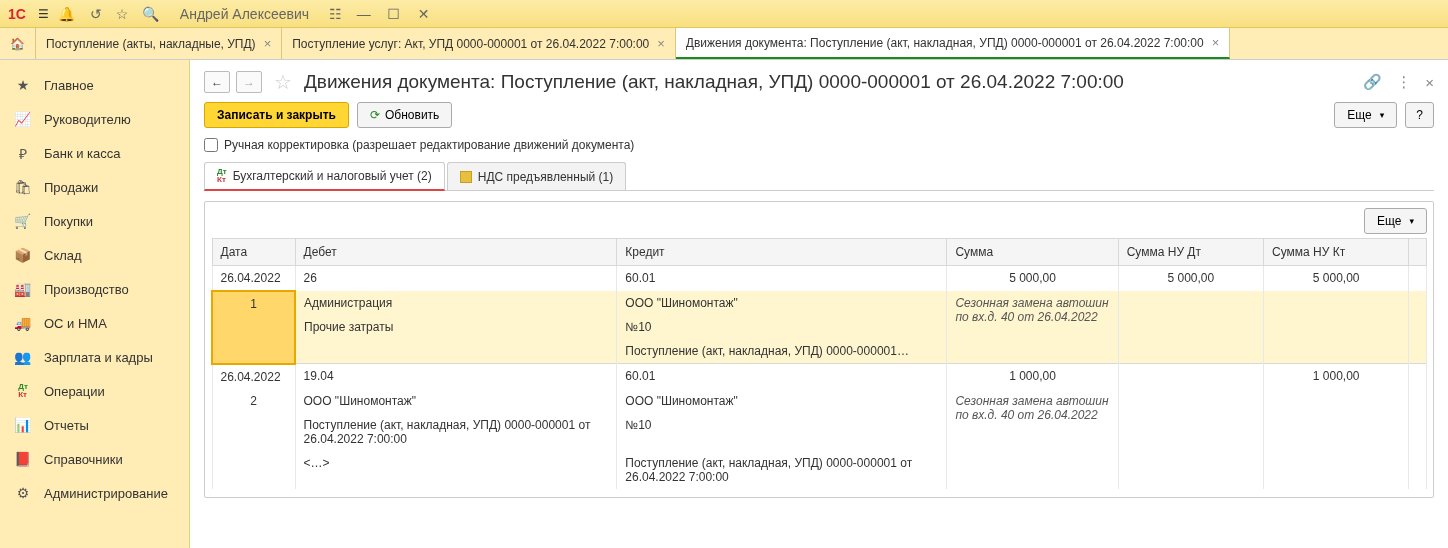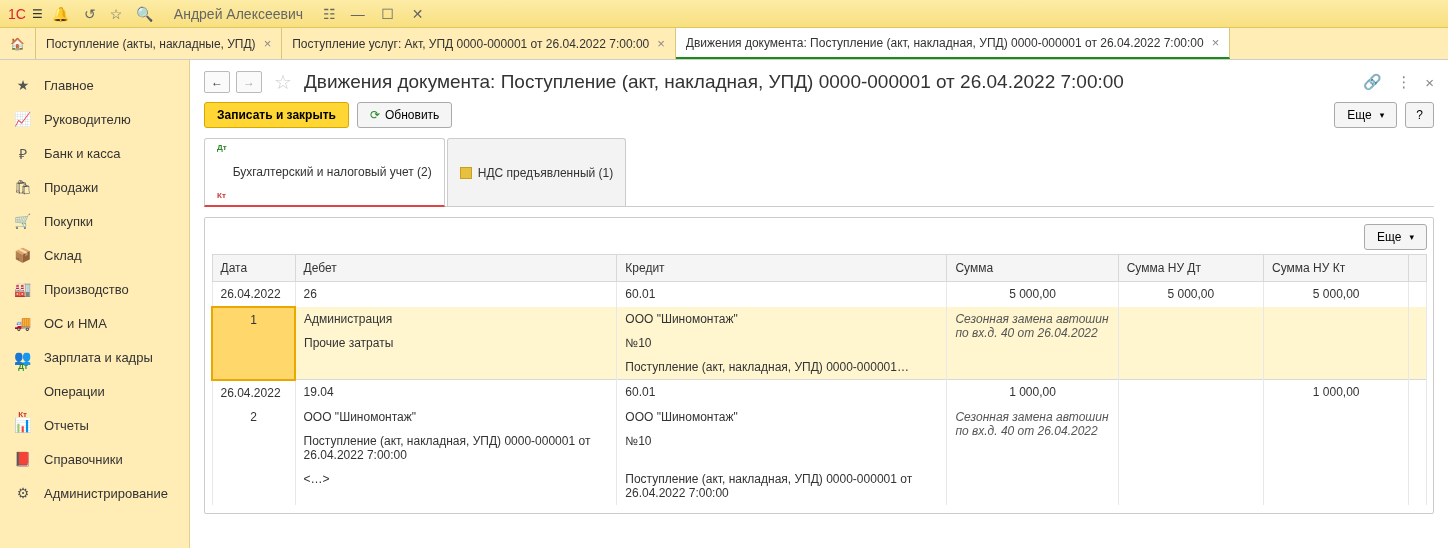--- a/index.html
+++ b/index.html
@@ -1,20 +1,20 @@
 <!DOCTYPE html>
 <html><head>
 <meta charset="utf-8">
 <style>
   * { box-sizing: border-box; margin: 0; padding: 0; }
   body { font-family: Arial, sans-serif; font-size: 12px; color: #333; background: #fff; width: 1448px; height: 548px; overflow: hidden; }
   
   
   .titlebar { height: 28px; background: linear-gradient(#fdeca6, #f8df80); display: flex; align-items: center; padding: 0 8px; border-bottom: 1px solid #e0c860; }
-  .titlebar .logo { font-weight: normal; color: #d23; font-size: 14px; margin-right: 6px; }
+  .titlebar .logo { font-weight: bold; color: #d23; font-size: 14px; margin-right: 12px; }
   .titlebar .menu-icon { margin-right: 10px; cursor: pointer; }
   .titlebar .title-text { flex: 1; font-size: 13px; color: #333; }
   .titlebar .right-icons { display: flex; align-items: center; gap: 14px; }
   .titlebar .right-icons span { cursor: pointer; color: #666; font-size: 14px; }
   .titlebar .user { font-size: 12px; color: #333; margin: 0 6px; }
   .winbtn { width: 16px; height: 16px; display: inline-flex; align-items: center; justify-content: center; }
 
   
   .tabbar { height: 32px; background: #ffedb5; display: flex; align-items: stretch; border-bottom: 1px solid #ccc; }
   .home-tab { width: 36px; display: flex; align-items: center; justify-content: center; border-right: 1px solid #d8c87a; cursor: pointer; }
@@ -54,21 +54,21 @@
   .checkbox-row { display: flex; align-items: center; gap: 6px; margin-bottom: 10px; font-size: 12px; }
   .checkbox-row input { width: 14px; height: 14px; }
 
   
   .inner-tabs { display: flex; border-bottom: 1px solid #ccc; margin-bottom: 10px; }
   .inner-tab { padding: 5px 12px; border: 1px solid #ccc; border-bottom: none; background: #f3f3f3; cursor: pointer; display: flex; align-items: center; gap: 6px; font-size: 12px; border-radius: 3px 3px 0 0; margin-right: 2px; }
   .inner-tab.active { background: #fff; border-bottom: 2px solid #d44; margin-bottom: -1px; }
   .mini-icon { font-size: 10px; }
   .mini-icon.dtkt { color: #c33; font-weight: bold; line-height: 1; }
   .mini-icon.dtkt .dt { color: #2a8a2a; font-size: 8px; display:block; }
-  .mini-icon.dtkt .kt { color: #c33; font-size: 8px; display:block;margin-top:40px; }
+  .mini-icon.dtkt .kt { color: #c33; font-size: 8px; display:block; }
   .mini-icon.nds { width: 12px; height: 12px; background: #e8c040; border: 1px solid #c8a020; display:inline-block; }
 
   
   .table-panel { border: 1px solid #ccc; border-radius: 2px; padding: 6px 6px 8px; }
   .table-toolbar { display: flex; justify-content: flex-end; margin-bottom: 4px; }
   
   table.grid { width: 100%; border-collapse: collapse; font-size: 12px; }
   table.grid th { background: #f5f5f5; border: 1px solid #d8d8d8; padding: 6px 8px; text-align: left; font-weight: normal; color: #333; }
   table.grid td { border-left: 1px solid #e8e8e8; border-right: 1px solid #e8e8e8; padding: 5px 8px; vertical-align: top; }
   
@@ -203,20 +203,24 @@
       <button class="btn primary">Записать и закрыть</button>
       <button class="btn refresh">
           <span class="ricon">⟳</span>
           <span>Обновить</span>
         </button>
       <span class="spacer"></span>
       <button class="btn more">Еще</button>
       <button class="btn help">?</button>
     </div>
 
+    <div class="checkbox-row">
+      <input type="checkbox" style="">
+      <span>Ручная корректировка (разрешает редактирование движений документа)</span>
+    </div>
 
     <div class="inner-tabs">
       <div class="inner-tab active">
         <span class="mini-icon dtkt">
             <span class="dt">Дт</span>
             <span class="kt">Кт</span>
           </span>
         <span>Бухгалтерский и налоговый учет (2)</span>
       </div>
       <div class="inner-tab">

